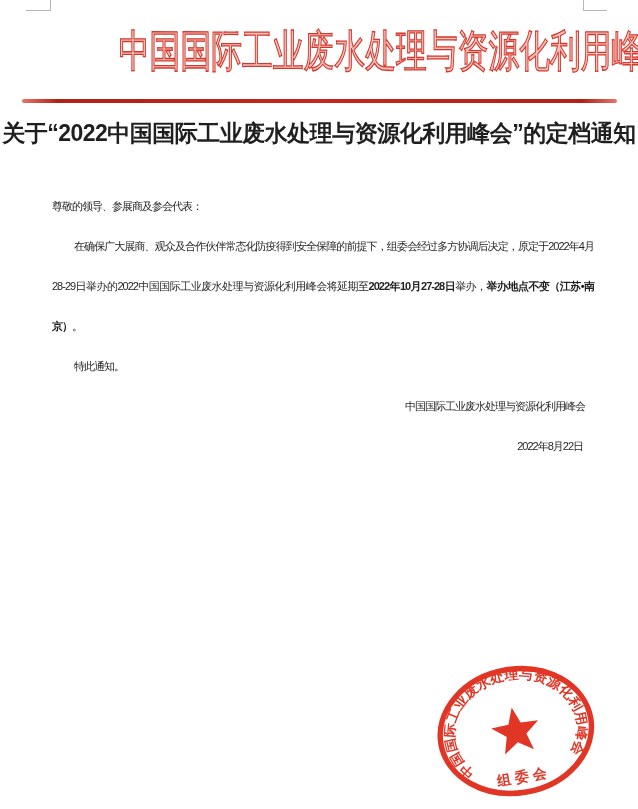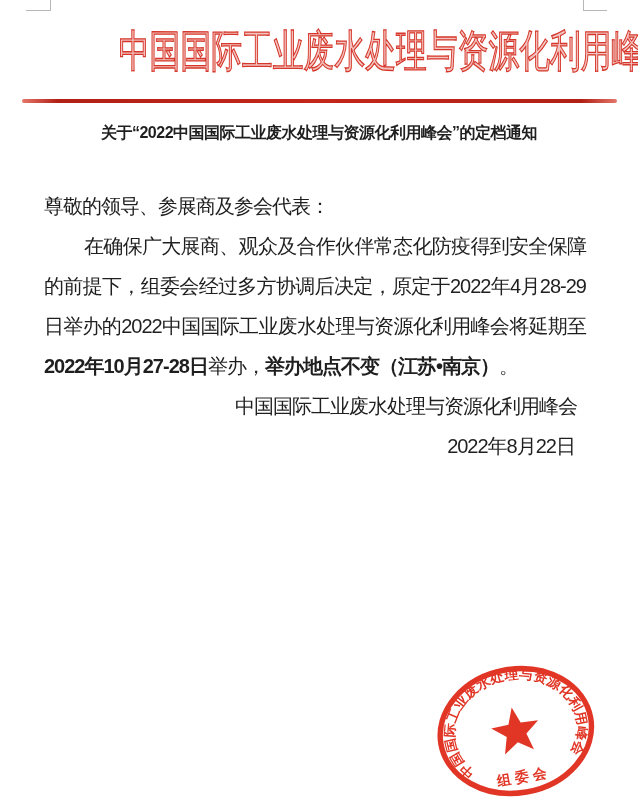--- a/index.html
+++ b/index.html
@@ -33,27 +33,27 @@
   }
   .rule{
     position:absolute;top:99px;left:22px;width:595px;height:4px;
     border-radius:2px;
     background:linear-gradient(to right,#e5766a,#b22015 6%,#c3261a 50%,#b22015 94%,#e5766a);
   }
 
   .notice-title{
     position:absolute;top:119px;left:0;right:0;
     text-align:center;
-    font-size:16px;font-weight:700;line-height:28px;
+    font-size:23px;font-weight:700;line-height:28px;
     letter-spacing:-0.5px;
   }
 
   .content{
-    position:absolute;top:186px;left:44px;width:542px;
-    font-size:20px;line-height:40px;letter-spacing:-1px;
+    position:absolute;top:186px;left:52px;width:542px;
+    font-size:11px;line-height:40px;letter-spacing:-1px;
     text-align:justify;
   }
   .content p{margin:0;}
   .indent{text-indent:2em;}
   .b{font-weight:700;margin-top:45px;}
   .closing{margin-top:28px;}
   .sig{margin-top:4px;text-align:right;padding-right:9px;text-indent:0;}
   .dateline{text-align:right;padding-right:11px;text-indent:0;}
 
   
@@ -80,20 +80,21 @@
     <span class="stretch">中国国际工业废水处理与资源化利用峰会</span>
   </div>
 
   <div class="rule"></div>
 
   <div class="notice-title">关于“2022中国国际工业废水处理与资源化利用峰会”的定档通知</div>
 
   <div class="content">
     <p>尊敬的领导、参展商及参会代表：</p>
     <p class="indent"><span>在确保广大展商、观众及合作伙伴常态化防疫得到安全保障的前提下，组委会经过多方协调后决定，原定于2022年4月28-29日举办的2022中国国际工业废水处理与资源化利用峰会将延期至</span><span class="b">2022年10月27-28日</span><span>举办，</span><span class="b">举办地点不变（江苏•南京）</span><span>。</span></p>
+    <p class="indent closing">特此通知。</p>
     <p class="sig">中国国际工业废水处理与资源化利用峰会</p>
     <p class="dateline">2022年8月22日</p>
   </div>
 
   <svg class="seal" viewBox="0 0 200 172" aria-hidden="true">
     <ellipse cx="100" cy="85" rx="76" ry="62" fill="none" stroke="#e02b1a" stroke-width="5.5"></ellipse>
     <path id="sealTextPath" d="M 52.5 118.4 A 62 52 0 1 1 147.5 118.4" fill="none" stroke="none"></path>
     <text font-size="13" fill="#e02b1a">
       <textPath href="#sealTextPath" startOffset="0" textLength="250" lengthAdjust="spacingAndGlyphs">中国国际工业废水处理与资源化利用峰会</textPath>
     </text>

